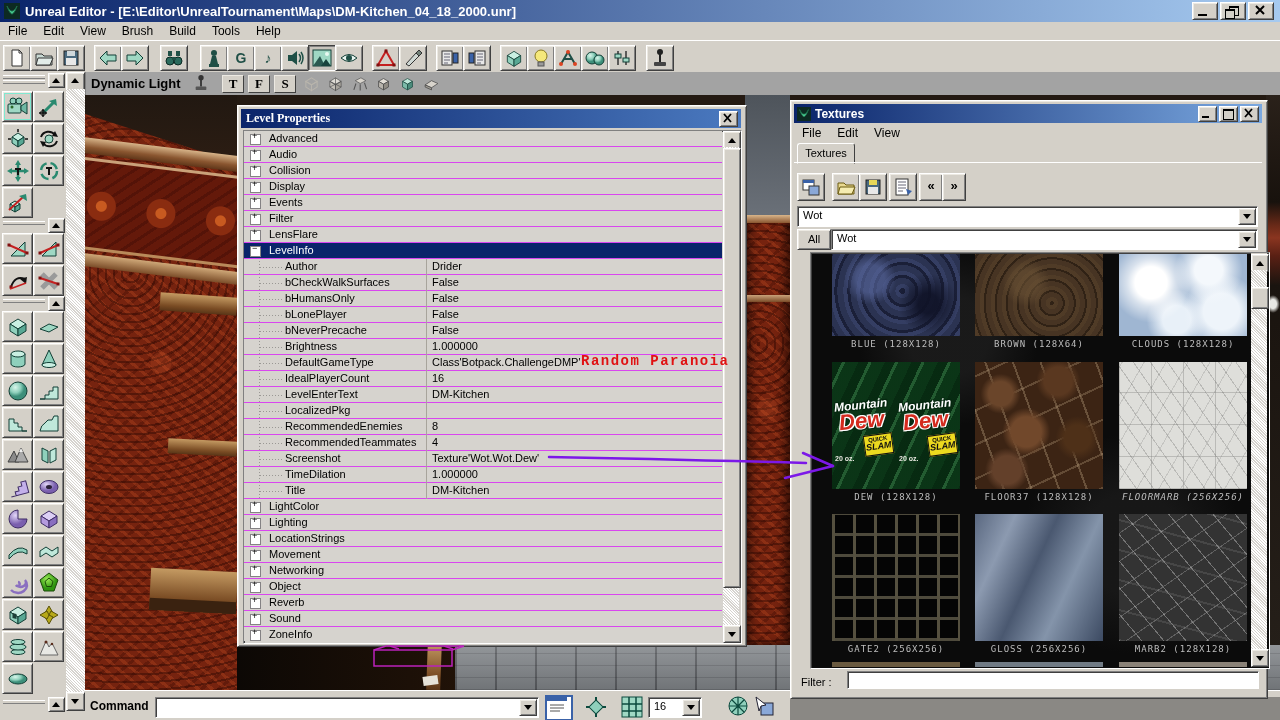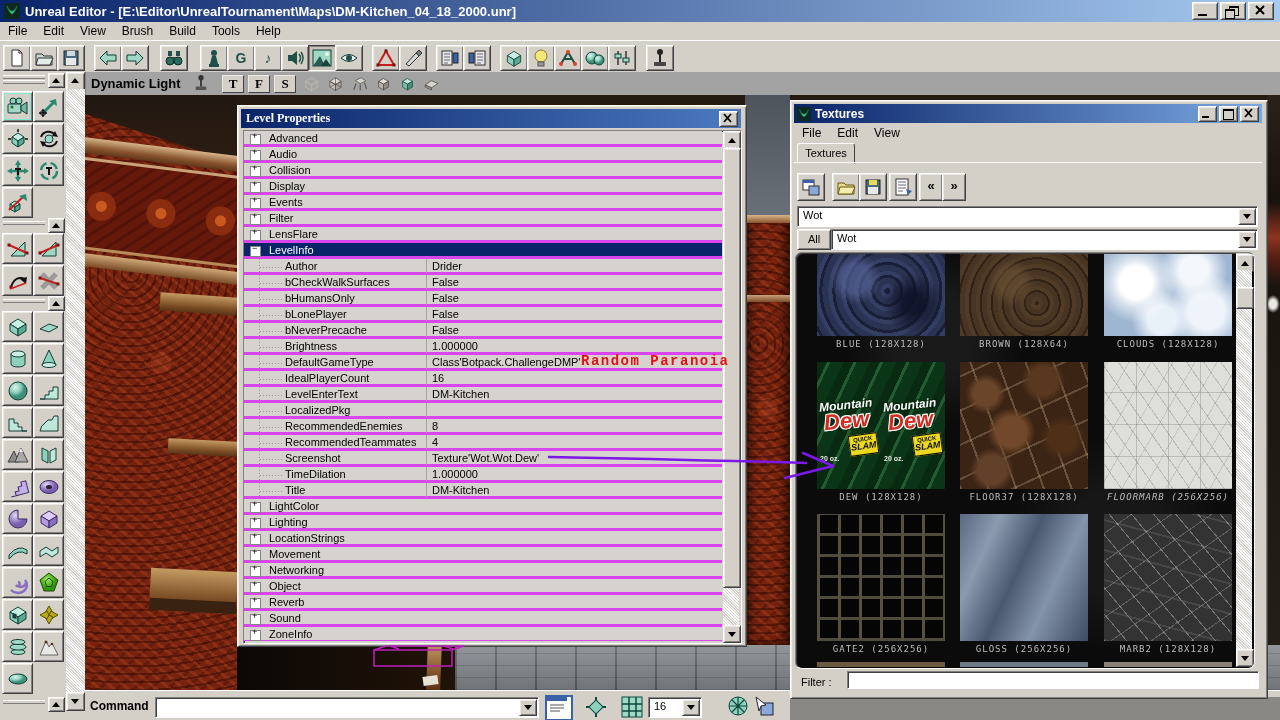--- a/index.html
+++ b/index.html
@@ -15,21 +15,21 @@
   .tb-btn-s{width:17px;height:14px;margin-left:2px;position:relative;}
   .menu-item{display:inline-block;padding:2px 8px;font-size:12px;}
   .tbtn{position:absolute;top:4px;width:26px;height:24px;display:flex;align-items:center;justify-content:center;}
   .tbtn.pressed{border-color:#404040 #fff #fff #404040;box-shadow:inset 1px 1px 0 #808080;background:#c8c4bc;}
   .dd{position:absolute;right:1px;top:1px;bottom:1px;width:16px;display:flex;align-items:center;justify-content:center;}
   .tri-dn{width:0;height:0;border-left:4px solid transparent;border-right:4px solid transparent;border-top:5px solid #000;}
   .tri-up{width:0;height:0;border-left:4px solid transparent;border-right:4px solid transparent;border-bottom:5px solid #000;}
   .sb-track{background-image:repeating-linear-gradient(45deg,#fff 0 1px,#d6d3ce 1px 2px);}
   .sb-btn{position:absolute;width:16px;height:16px;display:flex;align-items:center;justify-content:center;}
   
-  .prow{height:16px;position:relative;background:#d6d3ce;border-bottom:3px solid #d946ef;box-sizing:border-box;}
+  .prow{height:16px;position:relative;background:#d6d3ce;border-bottom:1px solid #d946ef;box-sizing:border-box;}
   .pbox{position:absolute;left:6px;top:3px;width:9px;height:9px;background:#fff;border:1px solid #848284;}
   .pbox::after{content:'+';position:absolute;left:1px;top:-2px;font:9px/9px "Liberation Mono",monospace;color:#000;}
   .pbox.minus::after{content:'\2212';}
   .glabel{position:absolute;left:25px;top:1px;}
   .prop{background-image:repeating-linear-gradient(0deg,#9a9894 0 1px,transparent 1px 3px),repeating-linear-gradient(90deg,#9a9894 0 1px,transparent 1px 3px);
         background-size:1px 100%,22px 1px;background-position:15px 0,16px 8px;background-repeat:no-repeat;}
   .prop::after{content:'';position:absolute;left:182px;top:0;bottom:-1px;width:1px;background:#a8a49c;}
   .pname{position:absolute;left:41px;top:1px;}
   .pvalue{position:absolute;left:188px;top:1px;}
   .sel{background:#0a246a;color:#fff;}
@@ -866,21 +866,21 @@
     </div>
 
     <div class="abs raised" style="left:6px;top:128px;width:32px;height:19px;text-align:center;line-height:18px;"><span>All</span></div>
     <div class="abs sunken" style="left:40px;top:128px;width:425px;height:19px;background:#fff;">
       <span style="position:absolute;left:5px;top:2px;">Wot</span>
       <div class="dd raised">
           <div class="tri-dn"></div>
         </div>
     </div>
 
-    <div class="abs sunken" style="left:4px;top:151px;width:458px;height:415px;background:#0b0b0b;background-image:radial-gradient(circle at 30% 20%, rgba(40,40,40,.5) 0 40px, transparent 90px),radial-gradient(circle at 70% 70%, rgba(35,35,35,.5) 0 50px, transparent 110px);overflow:hidden;border-radius:7px;">
+    <div class="abs sunken" style="left:19px;top:151px;width:458px;height:415px;background:#0b0b0b;background-image:radial-gradient(circle at 30% 20%, rgba(40,40,40,.5) 0 40px, transparent 90px),radial-gradient(circle at 70% 70%, rgba(35,35,35,.5) 0 50px, transparent 110px);overflow:hidden;">
 
       <div class="tile tx-blue" style="left:21px;top:1px;height:82px;"></div>
       <div class="tlabel" style="left:10px;top:86px;">BLUE (128X128)</div>
       <div class="tile tx-brown" style="left:164px;top:1px;height:82px;"></div>
       <div class="tlabel" style="left:153px;top:86px;">BROWN (128X64)</div>
       <div class="tile tx-clouds" style="left:308px;top:1px;height:82px;"></div>
       <div class="tlabel" style="left:297px;top:86px;">CLOUDS (128X128)</div>
 
       <div class="tile tx-dew" style="left:21px;top:109px;height:127px;">
         <div class="dewgroup" style="left:1px;">

